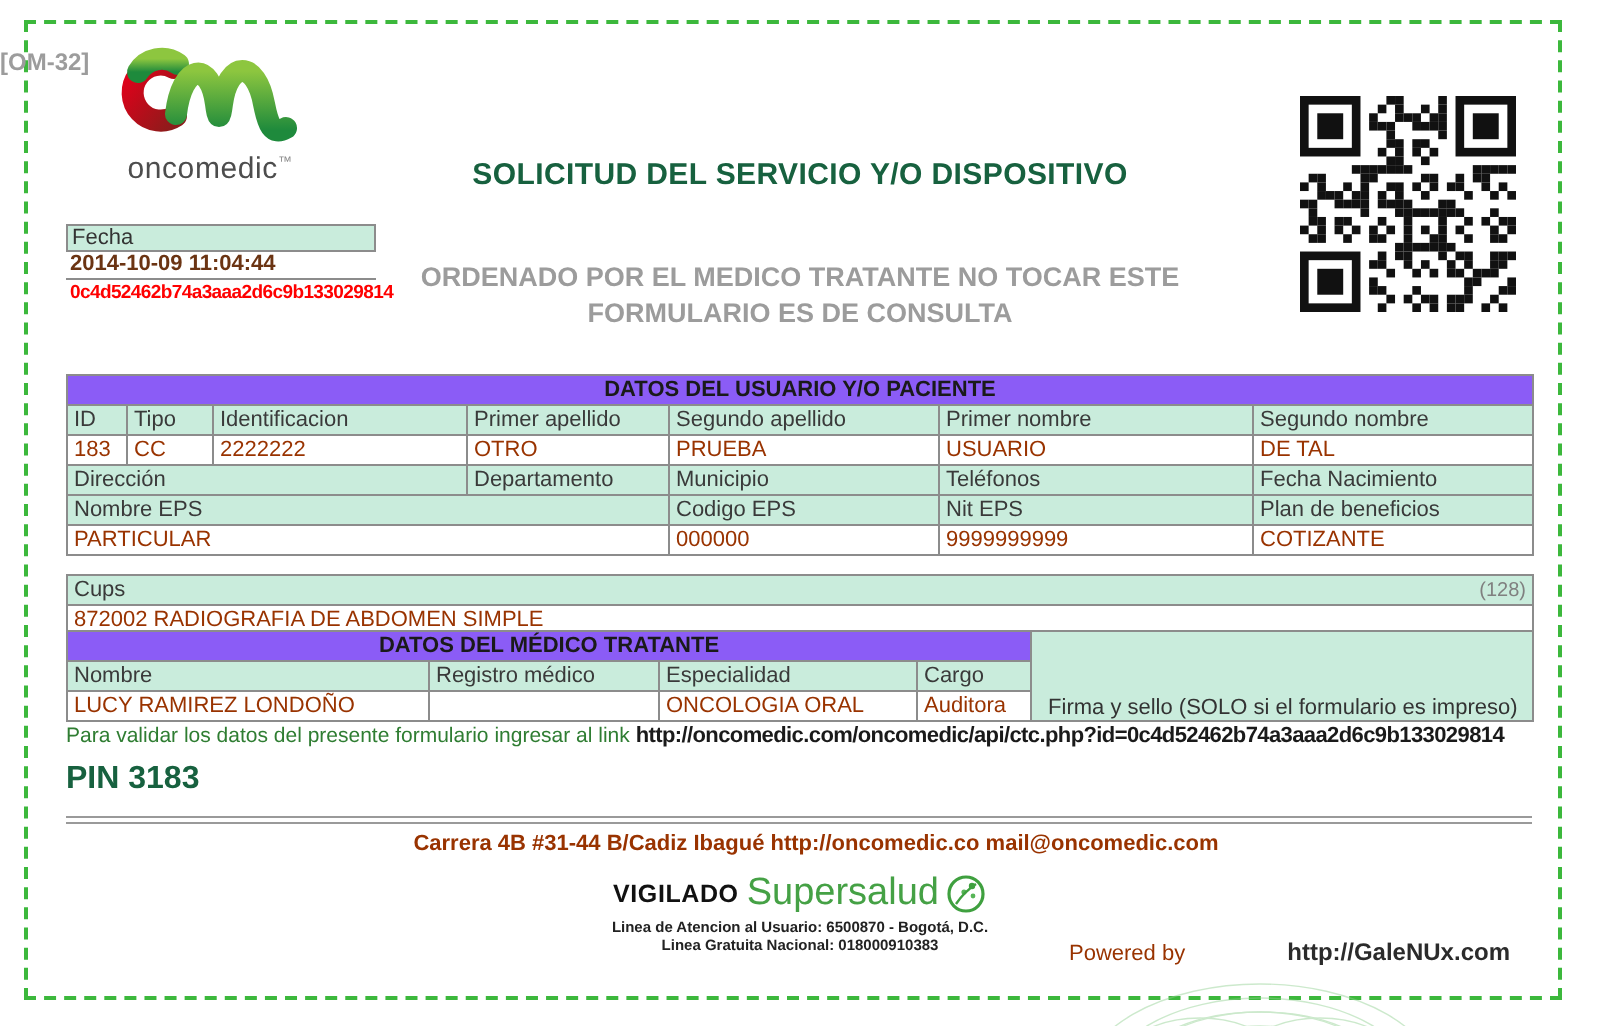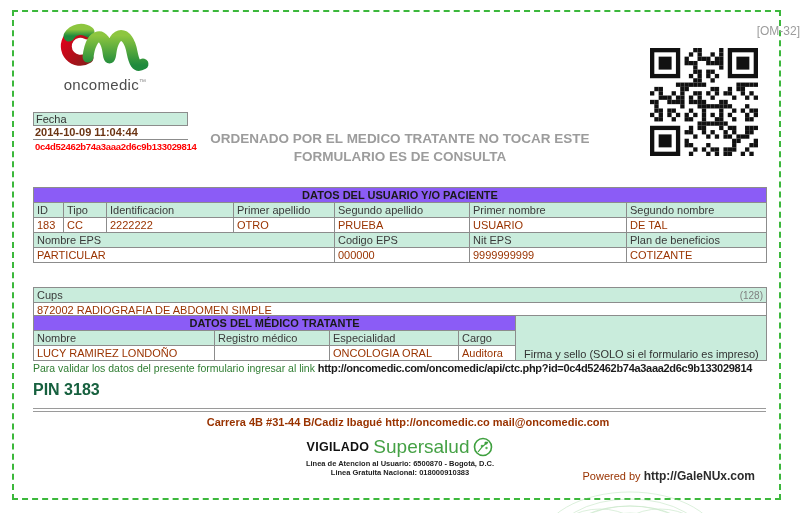--- a/index.html
+++ b/index.html
@@ -6,22 +6,22 @@
   .page{position:relative;width:800px;height:513px;background:#fff;overflow:hidden;
         font-family:"Liberation Sans","DejaVu Sans",sans-serif;color:#333;}
   .dashed-frame{position:absolute;left:12px;top:10px;width:765px;height:486px;
         border:2px dashed #3cb83c;pointer-events:none;}
 
   
   .logo-wrap{position:absolute;left:40px;top:20px;width:130px;text-align:center;}
   .logo-swirl{display:block;margin:0 auto;}
   .brand{font-size:15px;color:#4d4d4d;letter-spacing:.3px;margin-top:2px;}
   .brand sup{font-size:7px;color:#8a8a8a;}
-  .om-code{position:absolute;left:0;right:0;top:24px;text-align:right;
-        font-weight:normal;font-size:12px;color:#9c9c9c;}
+  .om-code{position:absolute;left:0;right:0;top:24px;text-align:left;
+        font-weight:bold;font-size:12px;color:#9c9c9c;}
   .doc-title{position:absolute;left:0;right:0;top:79px;text-align:center;
         font-weight:bold;font-size:15px;color:#17613f;letter-spacing:.2px;}
   .warning{position:absolute;left:0;right:0;top:130px;text-align:center;
         font-weight:bold;font-size:13.5px;color:#9c9c9c;line-height:18px;}
   .qr{position:absolute;left:650px;top:48px;width:108px;height:108px;}
 
   
   .meta{position:absolute;left:33px;top:112px;width:155px;font-size:11px;}
   .meta .bar{background:#c9ecdc;border:1px solid #8c8c8c;height:12px;line-height:12px;
         padding:0 2px;color:#333;}
@@ -52,21 +52,21 @@
   .double-rule{position:absolute;left:33px;top:408px;width:733px;height:2px;
         border-top:1px solid #9a9a9a;border-bottom:1px solid #9a9a9a;}
   .address{position:absolute;left:16px;right:0;top:416px;text-align:center;
         font-size:11px;color:#993300;font-weight:bold;}
   .supersalud{position:absolute;left:0;right:0;top:436px;text-align:center;}
   .ss-row{display:flex;justify-content:center;align-items:center;gap:4px;}
   .ss-vigilado{font-weight:bold;font-size:12.5px;color:#111;letter-spacing:.3px;}
   .ss-name{font-size:19px;color:#45a145;}
   .ss-lines{font-size:7.5px;font-weight:bold;color:#222;line-height:9px;margin-top:1px;}
   .powered{position:absolute;right:45px;top:469px;font-size:11px;color:#993300;}
-  .powered b{color:#2b2b2b;font-size:12px;}
+  .powered b{color:#2b2b2b;font-size:12px;margin-left:48px;}
   .watermark{position:absolute;left:530px;top:489px;width:200px;height:24px;opacity:.45;}
 </style>
 </head>
 <body>
 
 <div class="page">
   <div class="dashed-frame"></div>
 
   <div class="logo-wrap">
     <svg class="logo-swirl" width="96" height="54" viewBox="0 0 96 54">
@@ -81,20 +81,21 @@
         </linearGradient>
       </defs>
       <path d="M30 14 A14 14 0 1 0 31 38" fill="none" stroke="url(#rg)" stroke-width="11" stroke-linecap="round"></path>
       <path d="M12 16 A14 14 0 0 1 32 12" fill="none" stroke="url(#gg)" stroke-width="11" stroke-linecap="round"></path>
       <path d="M31 37 C34 12 48 10 51 32 C52 40 53 40 54 32 C57 10 71 10 75 32 C77 42 79 48 86 44" fill="none" stroke="url(#gg)" stroke-width="11" stroke-linecap="round"></path>
     </svg>
     <div class="brand"><span>oncomedic</span><sup>™</sup></div>
   </div>
 
   <div class="om-code">[OM-32]</div>
+  <div class="doc-title">SOLICITUD DEL SERVICIO Y/O DISPOSITIVO</div>
   <div class="warning">
     <div>ORDENADO POR EL MEDICO TRATANTE NO TOCAR ESTE</div>
     <div>FORMULARIO ES DE CONSULTA</div>
   </div>
 
   <svg id="qr-svg" class="qr" viewBox="0 0 105 105" fill="#111">
       <rect x="42.00" y="0.00" width="4.20" height="4.20"></rect>
       <rect x="46.20" y="0.00" width="4.20" height="4.20"></rect>
       <rect x="67.20" y="0.00" width="4.20" height="4.20"></rect>
       <rect x="37.80" y="4.20" width="4.20" height="4.20"></rect>
@@ -334,20 +335,27 @@
     <tr>
       <td class="v">183</td>
       <td class="v">CC</td>
       <td class="v">2222222</td>
       <td class="v">OTRO</td>
       <td class="v">PRUEBA</td>
       <td class="v">USUARIO</td>
       <td class="v">DE TAL</td>
     </tr>
     <tr>
+      <td class="h" colspan="3">Dirección</td>
+      <td class="h">Departamento</td>
+      <td class="h">Municipio</td>
+      <td class="h">Teléfonos</td>
+      <td class="h">Fecha Nacimiento</td>
+    </tr>
+    <tr>
       <td class="h" colspan="4">Nombre EPS</td>
       <td class="h">Codigo EPS</td>
       <td class="h">Nit EPS</td>
       <td class="h">Plan de beneficios</td>
     </tr>
     <tr>
       <td class="v" colspan="4">PARTICULAR</td>
       <td class="v">000000</td>
       <td class="v">9999999999</td>
       <td class="v">COTIZANTE</td>

